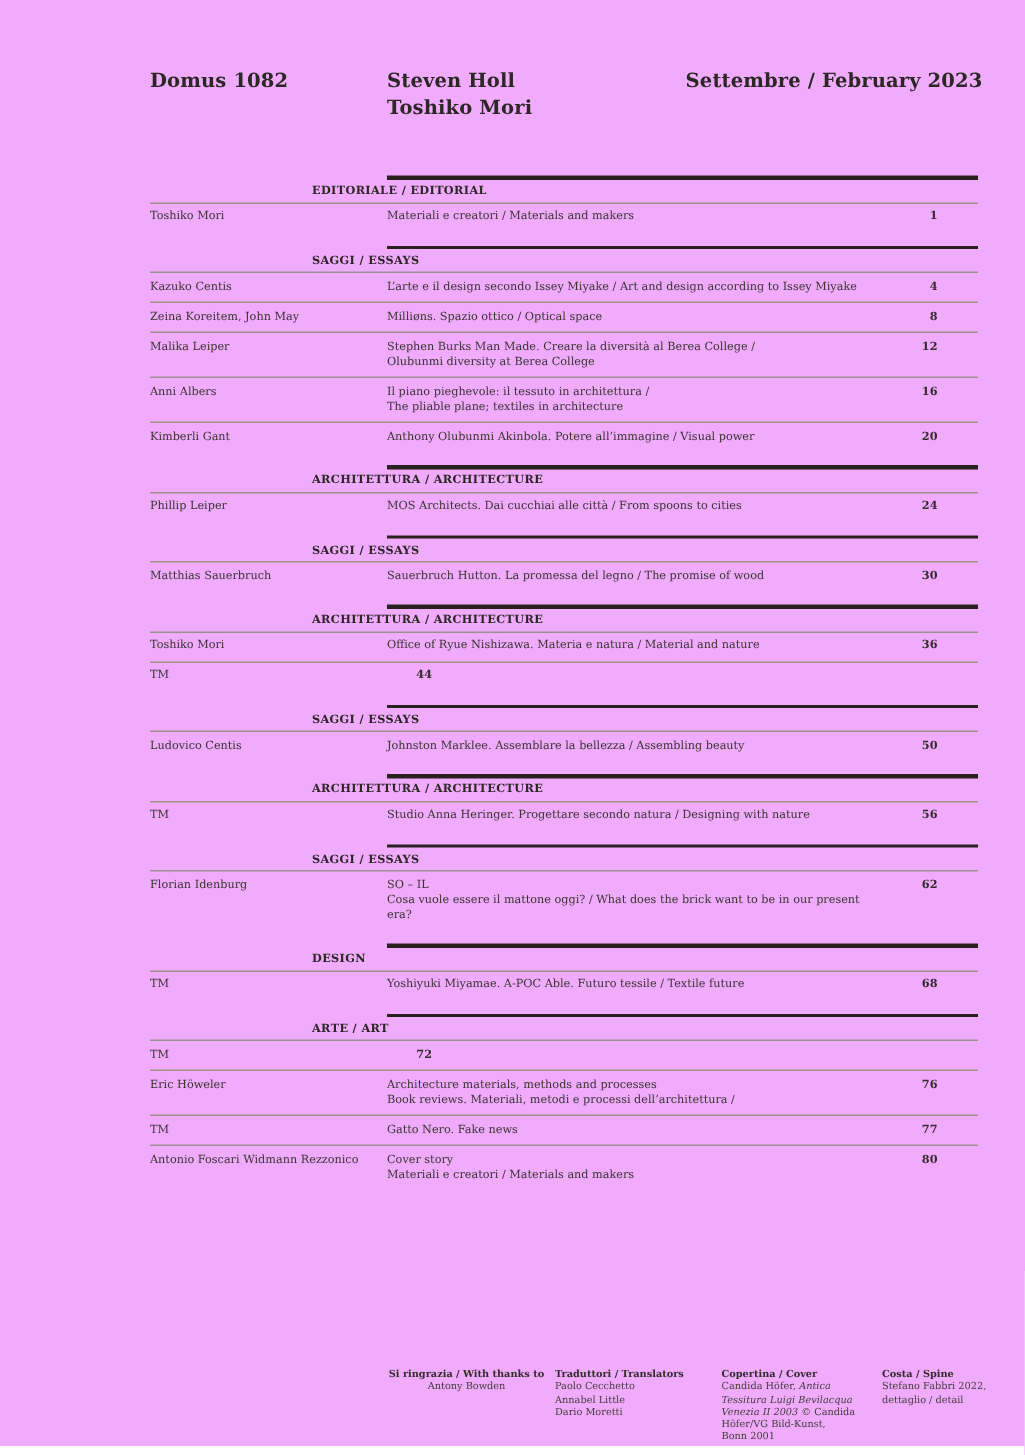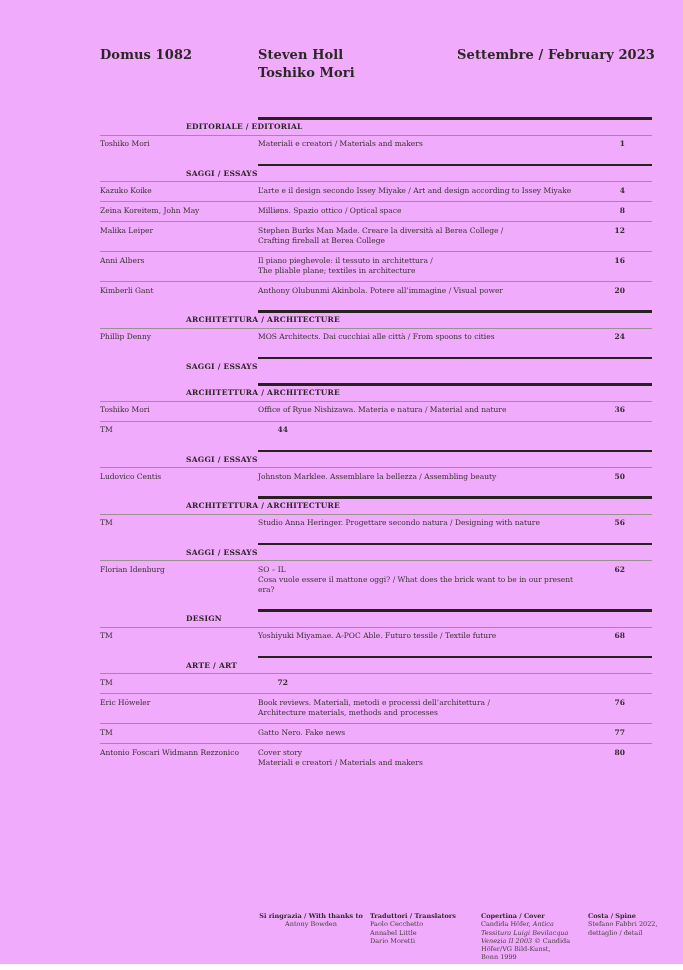--- a/index.html
+++ b/index.html
@@ -22,21 +22,21 @@
   .masthead .editors { flex:1; }
   .masthead .date { text-align:right; white-space:nowrap; }
   
   .toc {
     position:absolute; left:100px; top:117px; width:552px;
   }
   .sec { margin-top:9px; }
   .sec:first-child { margin-top:0; }
   .sec-rule { margin-left:158px; height:2.5px; background:#29211f; }
   .sec-label {
-    margin-left:86px;
+    margin-left:108px;
     font-weight:bold; font-size:7.5px; line-height:9px;
     letter-spacing:0.25px; color:#2c2624;
     padding:2.5px 0 3.5px;
   }
   .row {
     display:flex; align-items:flex-start;
     border-top:1px solid #9a908d;
     padding:3.5px 0 5.5px;
     font-size:7.5px; line-height:10px;
   }
@@ -87,40 +87,40 @@
     <div class="pagenum">1</div>
   </div>
 </div>
   </section>
 
   <section class="sec">
     <div class="sec-rule"></div>
     <div class="sec-label">SAGGI / ESSAYS</div>
     <div class="rows">
   <div class="row">
-    <div class="author">Kazuko Koike</div>
+    <div class="author">Kazuko Centis</div>
     <div class="title">
               <div>L’arte e il design secondo Issey Miyake / Art and design according to Issey Miyake</div>
             </div>
     <div class="pagenum">4</div>
   </div>
 
   <div class="row">
     <div class="author">Zeina Koreitem, John May</div>
     <div class="title">
               <div>Milliøns. Spazio ottico / Optical space</div>
             </div>
     <div class="pagenum">8</div>
   </div>
 
   <div class="row">
     <div class="author">Malika Leiper</div>
     <div class="title">
               <div>Stephen Burks Man Made. Creare la diversità al Berea College /</div>
-              <div>Crafting fireball at Berea College</div>
+              <div>Olubunmi diversity at Berea College</div>
             </div>
     <div class="pagenum">12</div>
   </div>
 
   <div class="row">
     <div class="author">Anni Albers</div>
     <div class="title">
               <div>Il piano pieghevole: il tessuto in architettura /</div>
               <div>The pliable plane; textiles in architecture</div>
             </div>
@@ -135,32 +135,41 @@
     <div class="pagenum">20</div>
   </div>
 </div>
   </section>
 
   <section class="sec">
     <div class="sec-rule"></div>
     <div class="sec-label">ARCHITETTURA / ARCHITECTURE</div>
     <div class="rows">
   <div class="row">
-    <div class="author">Phillip Denny</div>
+    <div class="author">Phillip Leiper</div>
     <div class="title">
               <div>MOS Architects. Dai cucchiai alle città / From spoons to cities</div>
             </div>
     <div class="pagenum">24</div>
   </div>
 </div>
   </section>
 
   <section class="sec">
     <div class="sec-rule"></div>
     <div class="sec-label">SAGGI / ESSAYS</div>
+    <div class="rows">
+  <div class="row">
+    <div class="author">Matthias Sauerbruch</div>
+    <div class="title">
+              <div>Sauerbruch Hutton. La promessa del legno / The promise of wood</div>
+            </div>
+    <div class="pagenum">30</div>
+  </div>
+</div>
   </section>
 
   <section class="sec">
     <div class="sec-rule"></div>
     <div class="sec-label">ARCHITETTURA / ARCHITECTURE</div>
     <div class="rows">
   <div class="row">
     <div class="author">Toshiko Mori</div>
     <div class="title">
               <div>Office of Ryue Nishizawa. Materia e natura / Material and nature</div>
@@ -237,22 +246,22 @@
     <div class="sec-label">ARTE / ART</div>
     <div class="rows">
   <div class="row">
     <div class="author">TM</div>
     <div class="pagenum">72</div>
   </div>
 
   <div class="row">
     <div class="author">Eric Höweler</div>
     <div class="title">
+              <div>Architecture materials, methods and processes</div>
               <div>Book reviews. Materiali, metodi e processi dell’architettura /</div>
-              <div>Architecture materials, methods and processes</div>
             </div>
     <div class="pagenum">76</div>
   </div>
 
   <div class="row">
     <div class="author">TM</div>
     <div class="title">
               <div>Gatto Nero. Fake news</div>
             </div>
     <div class="pagenum">77</div>
@@ -288,21 +297,21 @@
         </div>
   </div>
 
   <div class="fcol">
     <div class="fhead">Copertina / Cover</div>
     <div class="flines">
           <div><span>Candida Höfer, </span><span class="it">Antica</span></div>
           <div><span class="it">Tessitura Luigi Bevilacqua</span></div>
           <div><span class="it">Venezia II 2003</span><span> © Candida</span></div>
           <div><span>Höfer/VG Bild-Kunst,</span></div>
-          <div><span>Bonn 1999</span></div>
+          <div><span>Bonn 2001</span></div>
         </div>
   </div>
 
   <div class="fcol">
     <div class="fhead">Costa / Spine</div>
     <div class="flines">
           <div><span>Stefano Fabbri 2022,</span></div>
           <div><span>dettaglio / detail</span></div>
         </div>
   </div>

